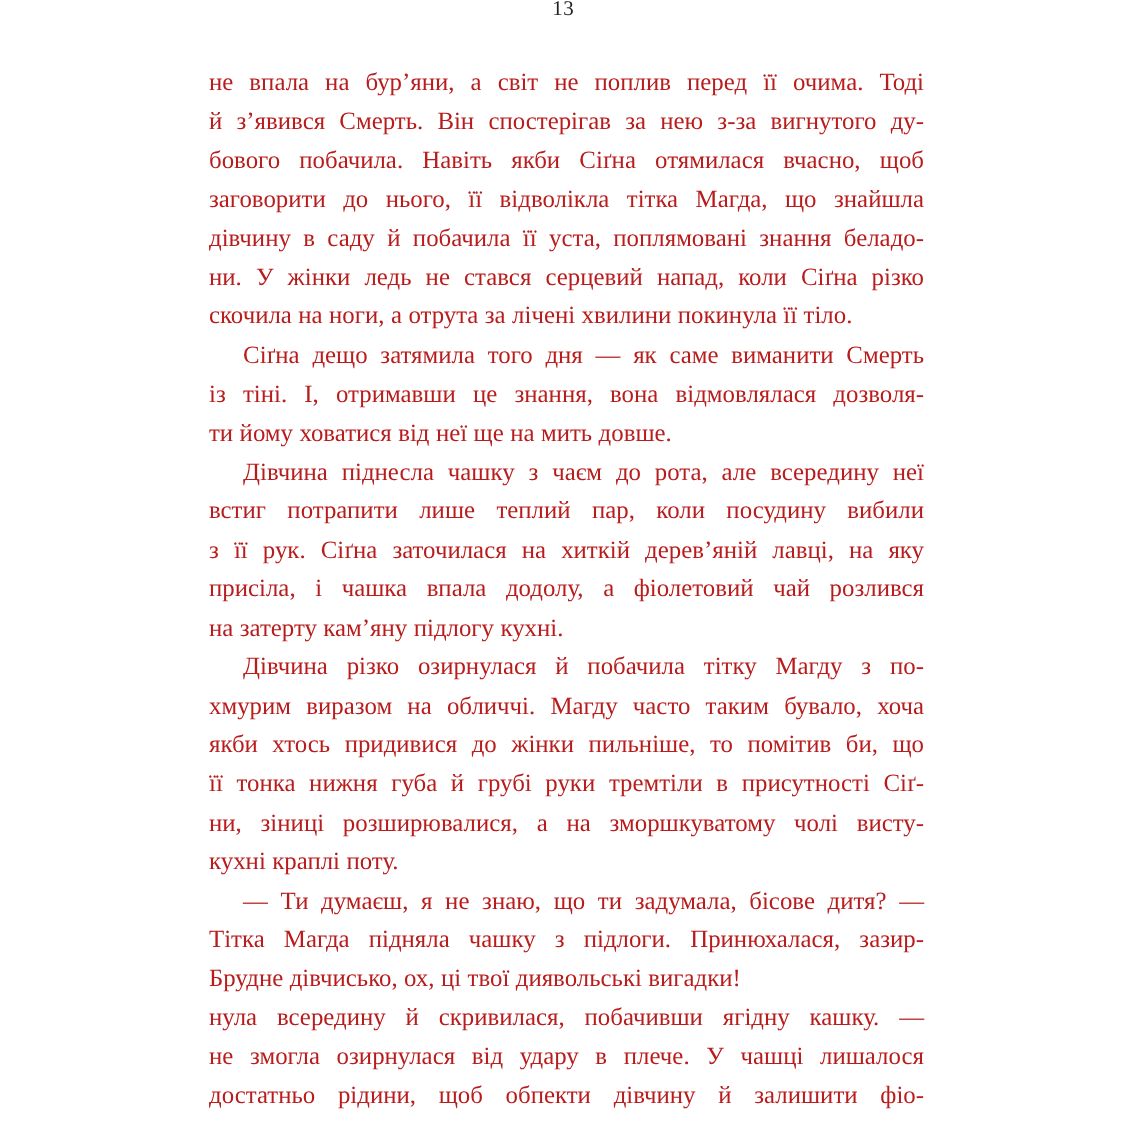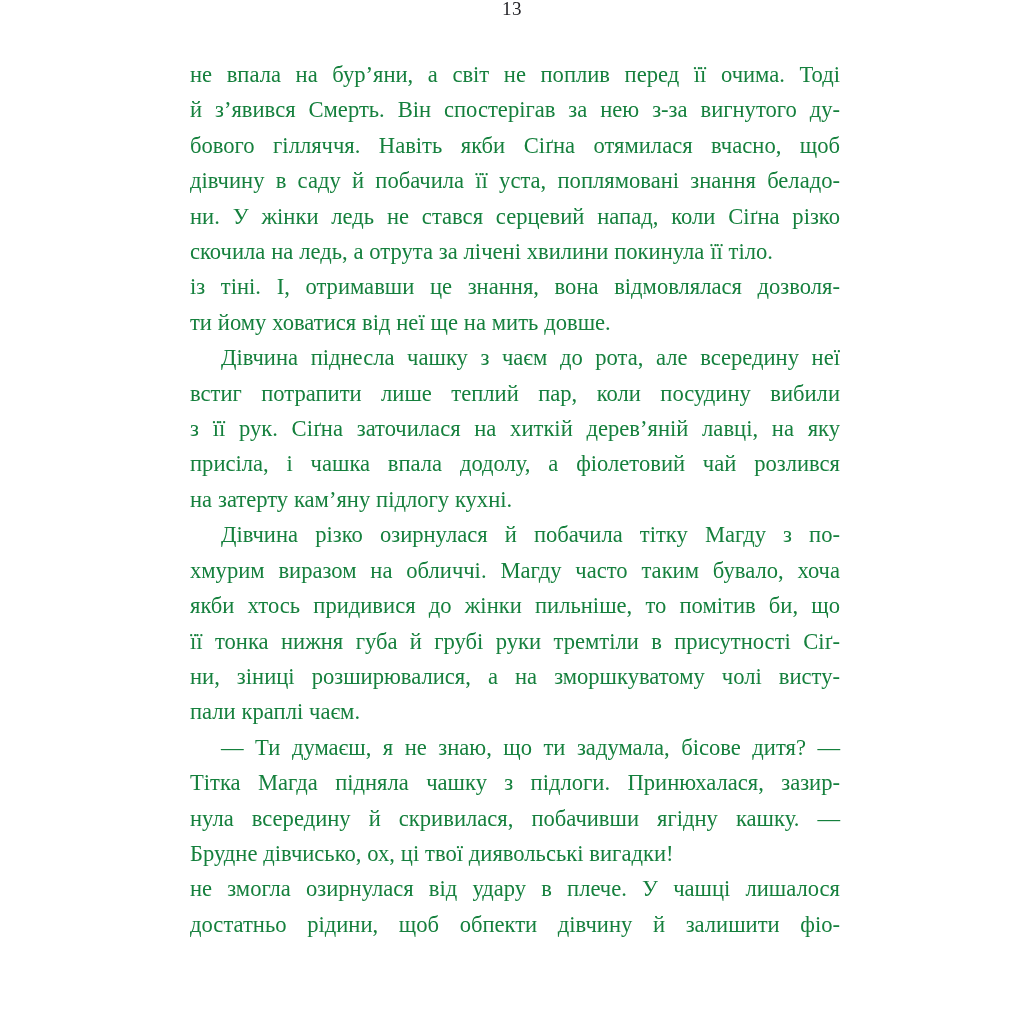--- a/index.html
+++ b/index.html
@@ -38,21 +38,21 @@
     top: 57px;
     width: 650px;
   }
 
   .para {
     margin: 0;
     font-size: 22.6px;
     line-height: 35.4px;
     text-align: justify;
     text-align-last: left;
-    color: #15803d;
+    color: #b91c1c;
     hyphens: none;
     word-spacing: 0.2px;
   }
 
   
   .line {
     display: block;
     text-align: justify;
     text-align-last: justify;
     font-size: 22.6px;
@@ -70,49 +70,51 @@
 <body>
 
 <div class="page">
 
   <div class="folio">13</div>
 
   <div class="textblock">
       <p class="para">
         <span class="line">не впала на бур’яни, а світ не поплив перед її очима. Тоді</span>
         <span class="line">й з’явився Смерть. Він спостерігав за нею з-за вигнутого ду-</span>
-        <span class="line">бового гілляччя. Навіть якби Сіґна отямилася вчасно, щоб</span>
+        <span class="line">бового побачила. Навіть якби Сіґна отямилася вчасно, щоб</span>
+        <span class="line">заговорити до нього, її відволікла тітка Магда, що знайшла</span>
         <span class="line">дівчину в саду й побачила її уста, поплямовані знання беладо-</span>
         <span class="line">ни. У жінки ледь не стався серцевий напад, коли Сіґна різко</span>
-        <span class="line last">скочила на ледь, а отрута за лічені хвилини покинула її тіло.</span>
+        <span class="line last">скочила на ноги, а отрута за лічені хвилини покинула її тіло.</span>
       </p>
       <p class="para">
+        <span class="line firstindent">Сіґна дещо затямила того дня — як саме виманити Смерть</span>
         <span class="line">із тіні. І, отримавши це знання, вона відмовлялася дозволя-</span>
         <span class="line last">ти йому ховатися від неї ще на мить довше.</span>
       </p>
       <p class="para">
         <span class="line firstindent">Дівчина піднесла чашку з чаєм до рота, але всередину неї</span>
         <span class="line">встиг потрапити лише теплий пар, коли посудину вибили</span>
         <span class="line">з її рук. Сіґна заточилася на хиткій дерев’яній лавці, на яку</span>
         <span class="line">присіла, і чашка впала додолу, а фіолетовий чай розлився</span>
         <span class="line last">на затерту кам’яну підлогу кухні.</span>
       </p>
       <p class="para">
         <span class="line firstindent">Дівчина різко озирнулася й побачила тітку Магду з по-</span>
         <span class="line">хмурим виразом на обличчі. Магду часто таким бувало, хоча</span>
         <span class="line">якби хтось придивися до жінки пильніше, то помітив би, що</span>
         <span class="line">її тонка нижня губа й грубі руки тремтіли в присутності Сіґ-</span>
         <span class="line">ни, зіниці розширювалися, а на зморшкуватому чолі висту-</span>
-        <span class="line last">пали краплі чаєм.</span>
+        <span class="line last">кухні краплі поту.</span>
       </p>
       <p class="para">
         <span class="line firstindent">— Ти думаєш, я не знаю, що ти задумала, бісове дитя? —</span>
         <span class="line">Тітка Магда підняла чашку з підлоги. Принюхалася, зазир-</span>
+        <span class="line last">Брудне дівчисько, ох, ці твої диявольські вигадки!</span>
         <span class="line">нула всередину й скривилася, побачивши ягідну кашку. —</span>
-        <span class="line last">Брудне дівчисько, ох, ці твої диявольські вигадки!</span>
       </p>
       <p class="para">
         <span class="line">не змогла озирнулася від удару в плече. У чашці лишалося</span>
         <span class="line">достатньо рідини, щоб обпекти дівчину й залишити фіо-</span>
       </p>
     </div>
 
 </div>
 
 </body></html>

